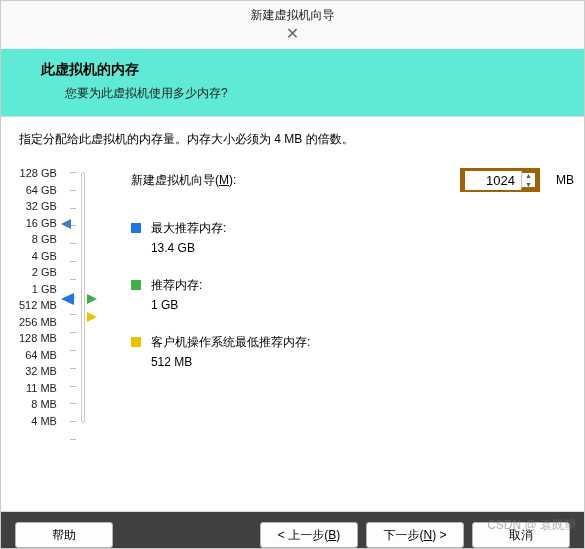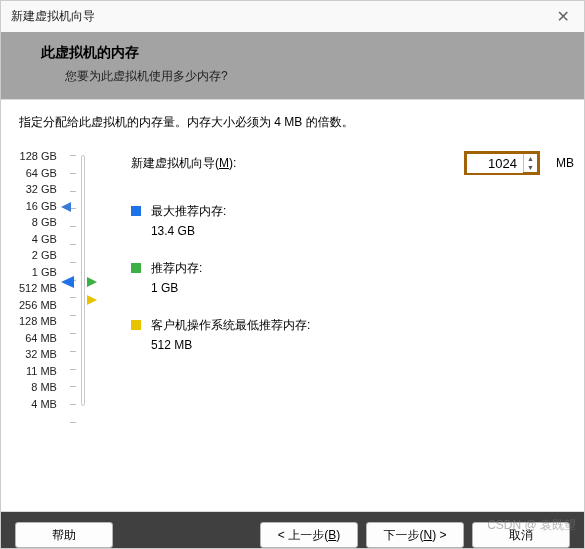--- a/index.html
+++ b/index.html
@@ -13,31 +13,32 @@
     overflow: hidden;
     position: relative;
     border: 1px solid #ccc;
   }
   .titlebar {
     display: flex;
     align-items: center;
     justify-content: space-between;
     padding: 6px 10px 6px 10px;
     background: #f9f9f9;
+    flex-direction: column;
   }
   .titlebar .title { font-size: 12px; color: #222; }
   .close-x {
     font-size: 16px;
     color: #666;
     cursor: pointer;
     padding: 0 4px;
   }
   .header-block {
     padding: 12px 18px 14px 40px;
-    background: #a3a3a3;
+    background: #5eead4;
   }
   .header-block .h1 {
     font-size: 14px;
     font-weight: 700;
     margin-bottom: 6px;
   }
   .header-block .h2 {
     font-size: 12px;
     color: #222;
     padding-left: 24px;
@@ -117,21 +118,21 @@
     display: flex;
     align-items: center;
     gap: 12px;
     margin-bottom: 28px;
   }
   .mem-label { font-size: 12px; flex:1; }
   .mem-label .ul { text-decoration: underline; }
   .spin {
     display: flex;
     align-items: center;
-    border: 3px solid #a16207;
+    border: 5px solid #a16207;
     background: #fff;
     height: 24px;
   }
   .spin input {
     border: none;
     width: 56px;
     text-align: right;
     padding: 2px 6px;
     font-size: 13px;
     outline: none;

